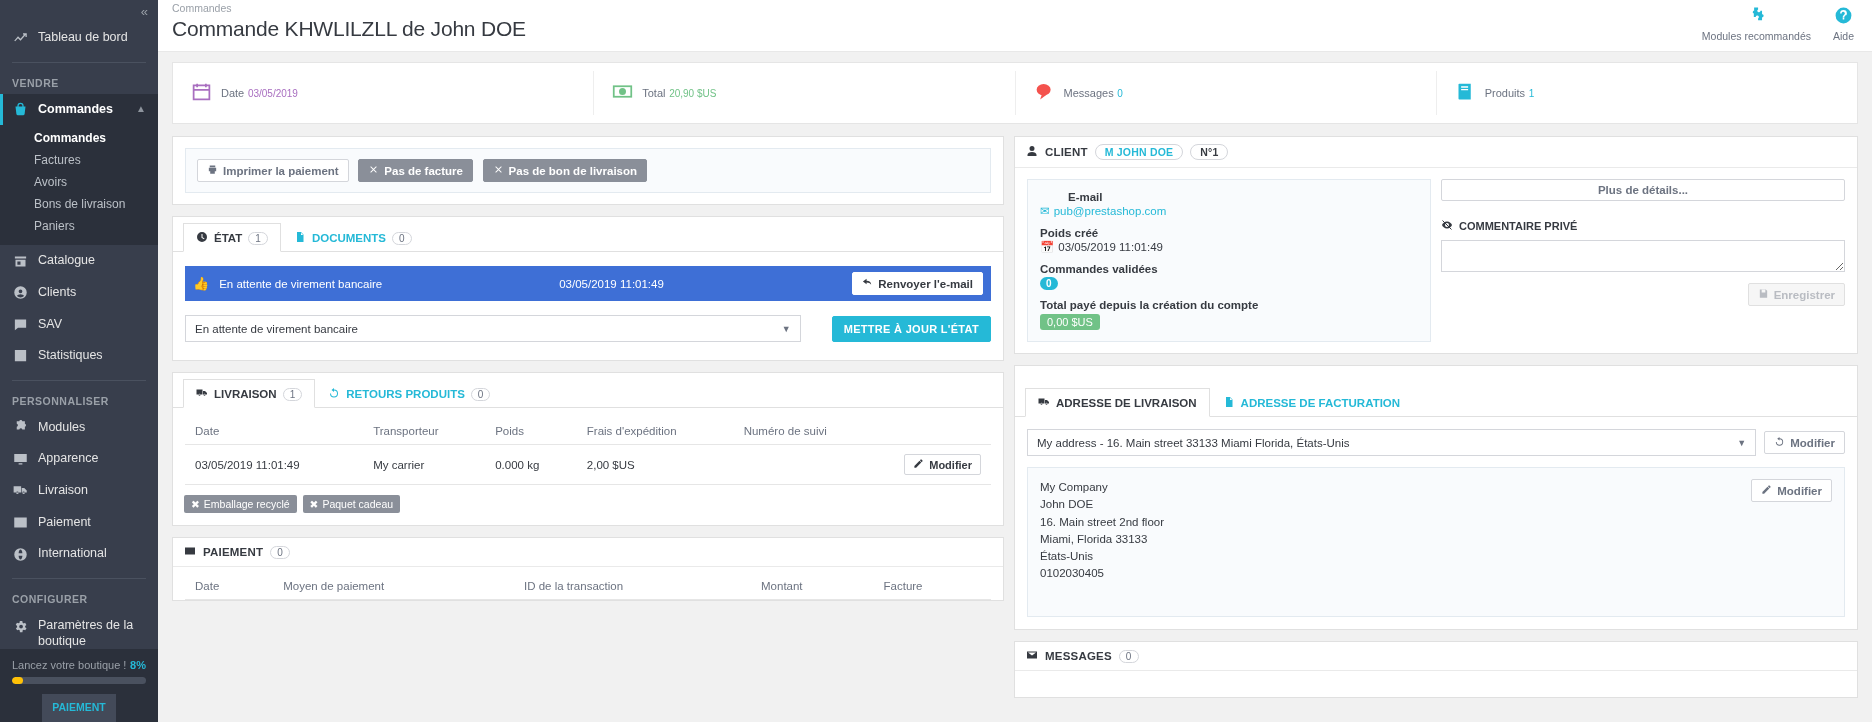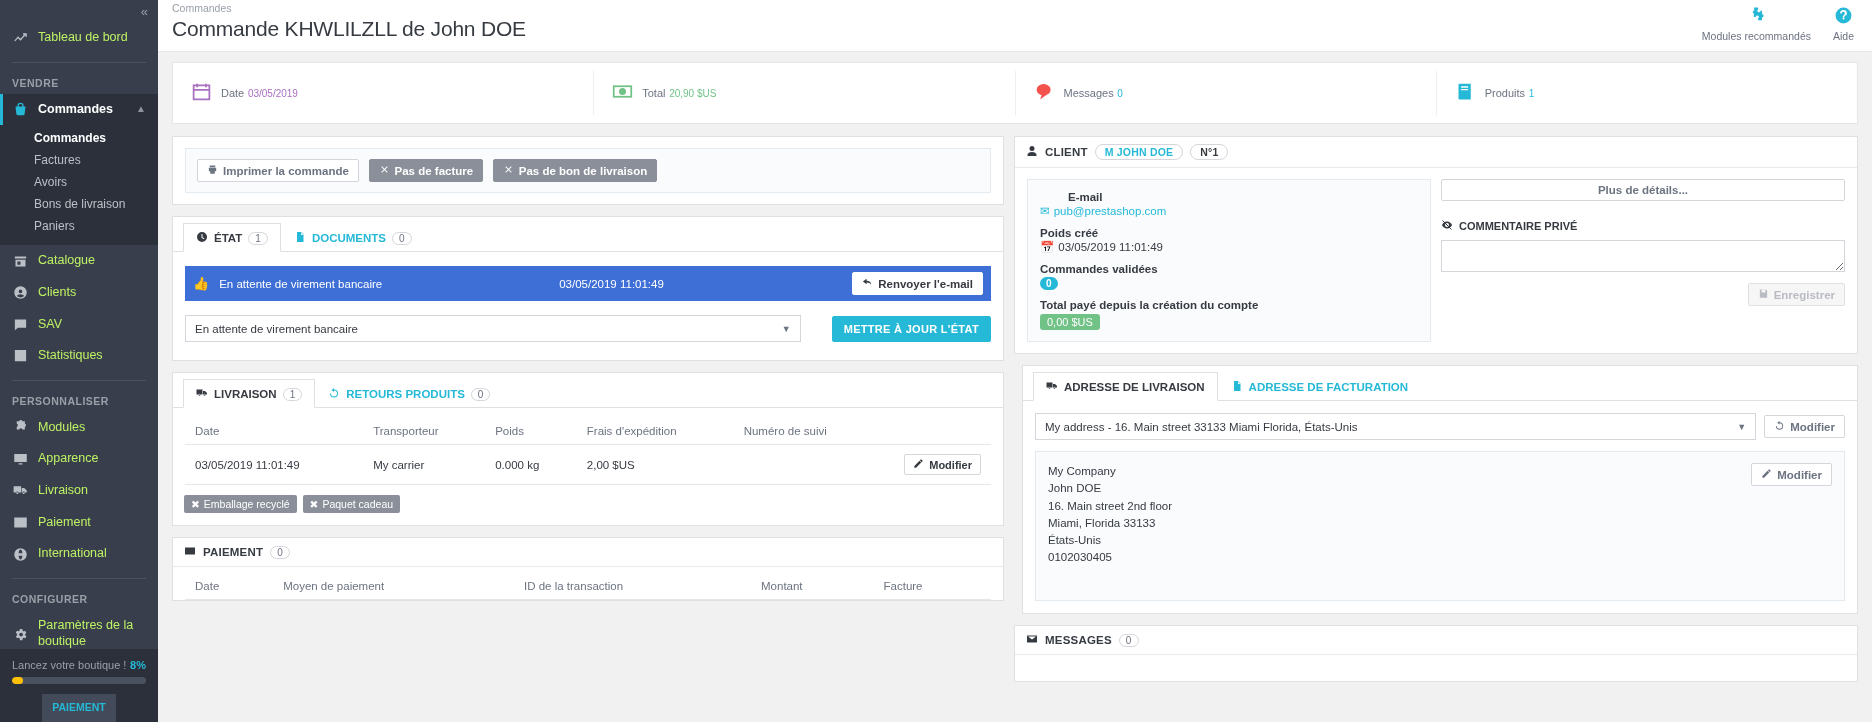--- a/index.html
+++ b/index.html
@@ -18,21 +18,21 @@
     width: 158px; flex: 0 0 158px; height: 722px;
     background: #383e4c; color: #bbc0c7;
     position: relative; overflow: hidden;
   }
   .sb-collapse {
     height: 22px; display: flex; align-items: center; justify-content: flex-end;
     padding-right: 10px; color: #9aa0a8; font-size: 13px; cursor: pointer;
   }
   .sb-item {
     display: flex; align-items: center; gap: 9px;
-    padding: 8px 12px; font-size: 12.5px; color: #bef264;
+    padding: 8px 12px; font-size: 12.5px; color: #e5e5e5;
     cursor: pointer; position: relative; line-height: 1.25;
   }
   .sb-item .ico { width: 17px; flex: 0 0 17px; display: flex; align-items: center; justify-content: center; }
   .sb-item .ico svg { width: 15px; height: 15px; fill: #bbc0c7; }
   .sb-sep { height: 1px; background: #4a515f; margin: 8px 12px; }
   .sb-title {
     font-size: 10.5px; font-weight: bold; letter-spacing: .5px;
     color: #9aa0a8; padding: 6px 12px 5px 12px;
   }
   .sb-item.active {
@@ -319,21 +319,21 @@
         <svg viewBox="0 0 24 24">
             <path d="M12 2a10 10 0 100 20 10 10 0 000-20zm0 2c1.3 0 3 2.6 3 6H9c0-3.4 1.7-6 3-6zM4.3 10h3c.1-2 .6-3.8 1.3-5A8 8 0 004.3 10zm0 4a8 8 0 004.6 5c-.7-1.2-1.2-3-1.3-5h-3.3zM12 20c-1.3 0-3-2.6-3-6h6c0 3.4-1.7 6-3 6zm3.4-1a8 8 0 004.3-5h-3c-.1 2-.6 3.8-1.3 5zm1.3-9h3a8 8 0 00-4.3-5c.7 1.2 1.2 3 1.3 5z"></path>
           </svg>
       </span>
       <span>International</span>
     </div>
 
     <div class="sb-sep"></div>
     <div class="sb-title">CONFIGURER</div>
 
-    <div class="sb-item" style="align-items:center;">
+    <div class="sb-item" style="align-items:flex-start;">
       <span class="ico" style="margin-top:1px;">
         <svg viewBox="0 0 24 24">
             <path d="M19.4 13a7.6 7.6 0 000-2l2-1.6-2-3.4-2.4 1a7.6 7.6 0 00-1.7-1L14.9 3h-4l-.4 2.9c-.6.2-1.2.6-1.7 1l-2.4-1-2 3.4L6.6 11a7.6 7.6 0 000 2l-2 1.6 2 3.4 2.4-1c.5.4 1.1.8 1.7 1l.4 3h4l.4-3c.6-.2 1.2-.6 1.7-1l2.4 1 2-3.4zM12.9 15a3 3 0 110-6 3 3 0 010 6z"></path>
           </svg>
       </span>
       <span style="max-width:100px;">Paramètres de la boutique</span>
     </div>
     <div class="sb-item">
       <span class="ico">
         <svg viewBox="0 0 24 24">
@@ -440,21 +440,21 @@
         <div class="card">
 
           <div class="card-body">
             <div class="inner-box">
               <button class="btn">
                 <span>
                   <svg viewBox="0 0 24 24">
                       <path d="M6 3h12v4H6zM4 8h16v8h-3v5H7v-5H4zm5 8h6v3H9z"></path>
                     </svg>
                 </span>
-                <span>Imprimer la commande</span>
+                <span>Imprimer la paiement</span>
               </button>
               <button class="btn gray" style="margin-left:6px">
                 <span>
                   <svg viewBox="0 0 24 24">
                       <path d="M19 6.4L17.6 5 12 10.6 6.4 5 5 6.4 10.6 12 5 17.6 6.4 19 12 13.4 17.6 19 19 17.6 13.4 12z"></path>
                     </svg>
                 </span>
                 <span>Pas de facture</span>
               </button>
               <button class="btn gray" style="margin-left:6px">
@@ -668,21 +668,21 @@
                         </svg>
                     </span>
                     <span>Enregistrer</span>
                   </button>
                 </div>
               </div>
             </div>
           </div>
         </div>
 
-        <div class="card" style="padding-top:4px;margin-left:8px;">
+        <div class="card" style="padding-top:20px;">
           <div class="tabs">
             <div class="tab active">
               <span>
                 <svg viewBox="0 0 24 24">
                     <path d="M1 5h12v10H1zm13 3h4l4 4v3h-8zM5 15.5a2 2 0 104 0 2 2 0 00-4 0zm10 0a2 2 0 104 0 2 2 0 00-4 0z"></path>
                   </svg>
               </span>
               <span>ADRESSE DE LIVRAISON</span>
             </div>
             <div class="tab">

